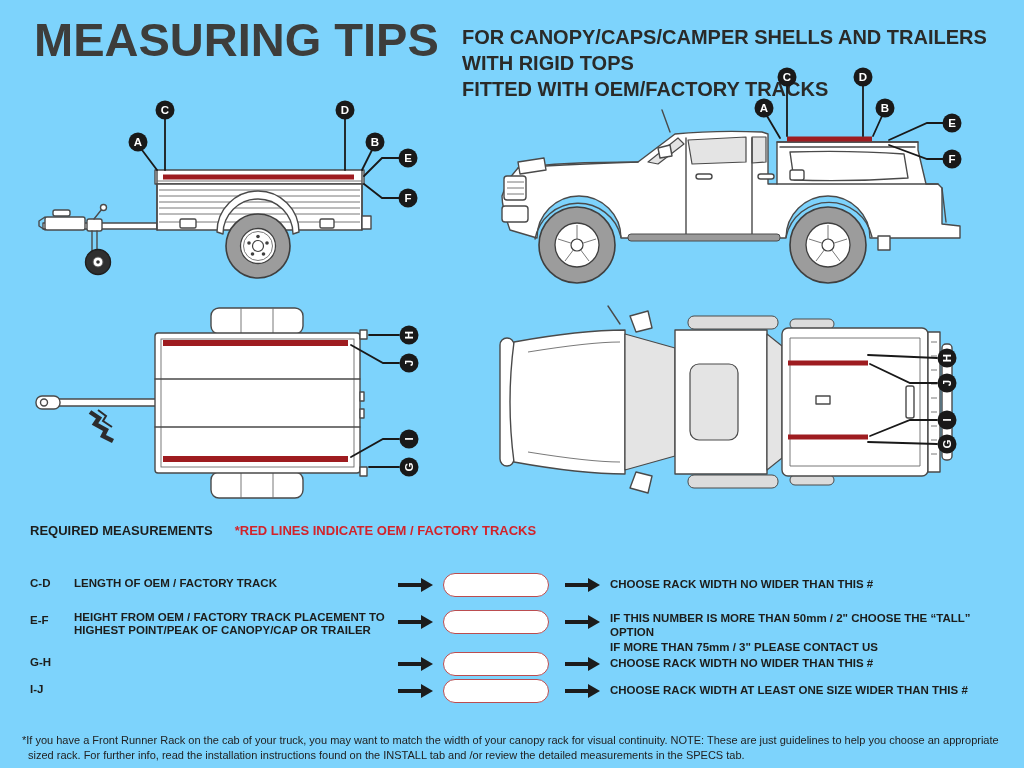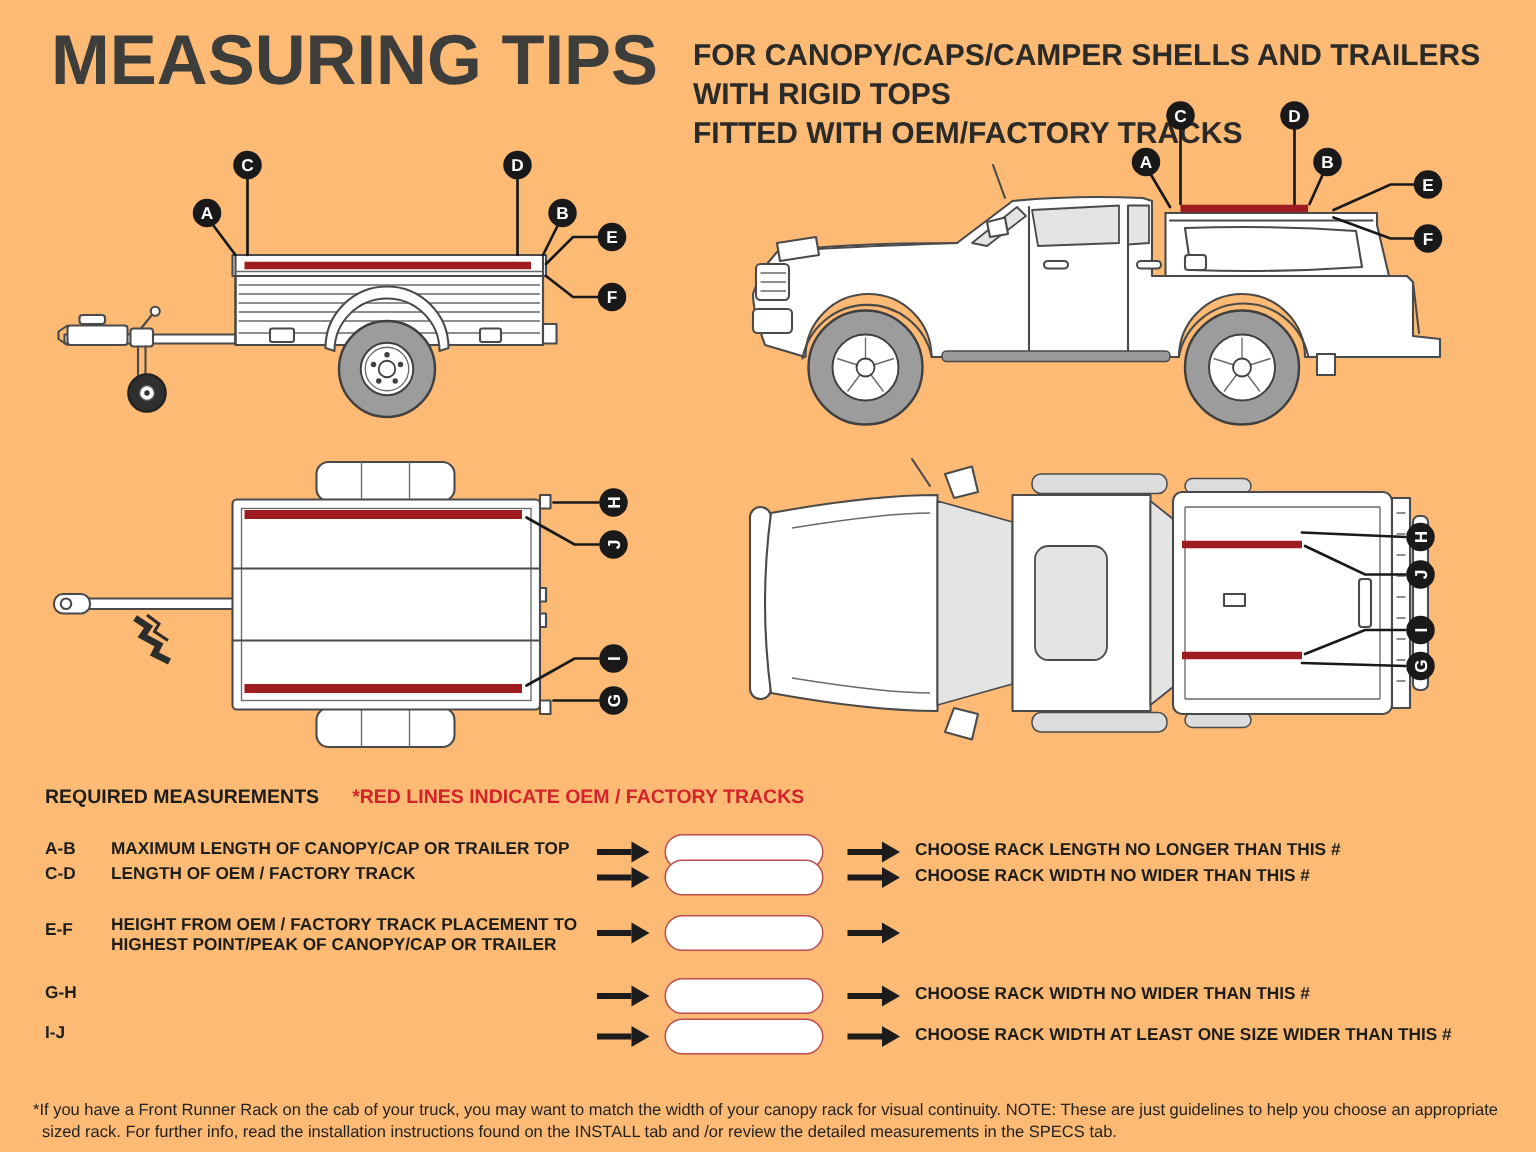--- a/index.html
+++ b/index.html
@@ -1,16 +1,16 @@
 <!DOCTYPE html>
 <html><head>
 <meta charset="utf-8">
 <style>
   html,body{margin:0;padding:0;background:#ffffff;}
-  .page{position:relative;width:1024px;height:768px;background:#fdba74;overflow:hidden;
+  .page{position:relative;width:1024px;height:768px;background:#7dd3fc;overflow:hidden;
         font-family:"Liberation Sans",sans-serif;color:#1d1d1b;}
   .abs{position:absolute;}
   .title{left:34px;top:12px;font-size:47px;font-weight:bold;letter-spacing:0px;color:#3d3d3b;}
   .subtitle{left:462px;top:24px;font-size:20px;font-weight:bold;line-height:1.3;
             white-space:pre-line;color:#2a2a28;}
   .legend{left:30px;top:523px;display:flex;gap:22px;font-size:13px;font-weight:bold;}
   .legend .note{color:#d2232a;}
   .rows{left:30px;top:552px;width:985px;height:155px;}
   .m-row{position:absolute;left:0;right:0;height:30px;}
   .mcode{position:absolute;left:0;top:3px;font-size:11.5px;font-weight:bold;}
@@ -328,30 +328,20 @@
     </g>
   </svg>
 
   <div class="abs legend">
     <span>REQUIRED MEASUREMENTS</span>
     <span class="note">*RED LINES INDICATE OEM / FACTORY TRACKS</span>
   </div>
 
   <div class="abs rows">
 
-    <div class="m-row" style="top:5px;">
-      <span class="mcode">A-B</span>
-      <span class="mdesc">MAXIMUM  LENGTH OF CANOPY/CAP OR TRAILER TOP</span>
-      <span class="marrow a1"></span>
-      <span class="mpill">
-        <span class="mval"></span>
-        </span>
-      <span class="marrow a2"></span>
-      <span class="mguid">CHOOSE RACK LENGTH NO LONGER THAN THIS #</span>
-    </div>
 
     <div class="m-row" style="top:22px;">
       <span class="mcode">C-D</span>
       <span class="mdesc">LENGTH OF OEM / FACTORY TRACK</span>
       <span class="marrow a1"></span>
       <span class="mpill">
         <span class="mval"></span>
         </span>
       <span class="marrow a2"></span>
       <span class="mguid">CHOOSE RACK WIDTH NO WIDER THAN THIS #</span>
@@ -359,20 +349,22 @@
 
     <div class="m-row two" style="top:59px;">
       <span class="mcode">E-F</span>
       <span class="mdesc">HEIGHT FROM OEM / FACTORY TRACK PLACEMENT TO
 HIGHEST POINT/PEAK OF CANOPY/CAP OR TRAILER</span>
       <span class="marrow a1"></span>
       <span class="mpill">
         <span class="mval"></span>
         </span>
       <span class="marrow a2"></span>
+      <span class="mguid">IF THIS NUMBER IS MORE THAN 50mm / 2" CHOOSE THE “TALL” OPTION
+IF MORE THAN 75mm / 3" PLEASE CONTACT US</span>
     </div>
 
     <div class="m-row" style="top:101px;">
       <span class="mcode">G-H</span>
       <span class="marrow a1"></span>
       <span class="mpill">
         <span class="mval"></span>
         </span>
       <span class="marrow a2"></span>
       <span class="mguid">CHOOSE RACK WIDTH NO WIDER THAN THIS #</span>

